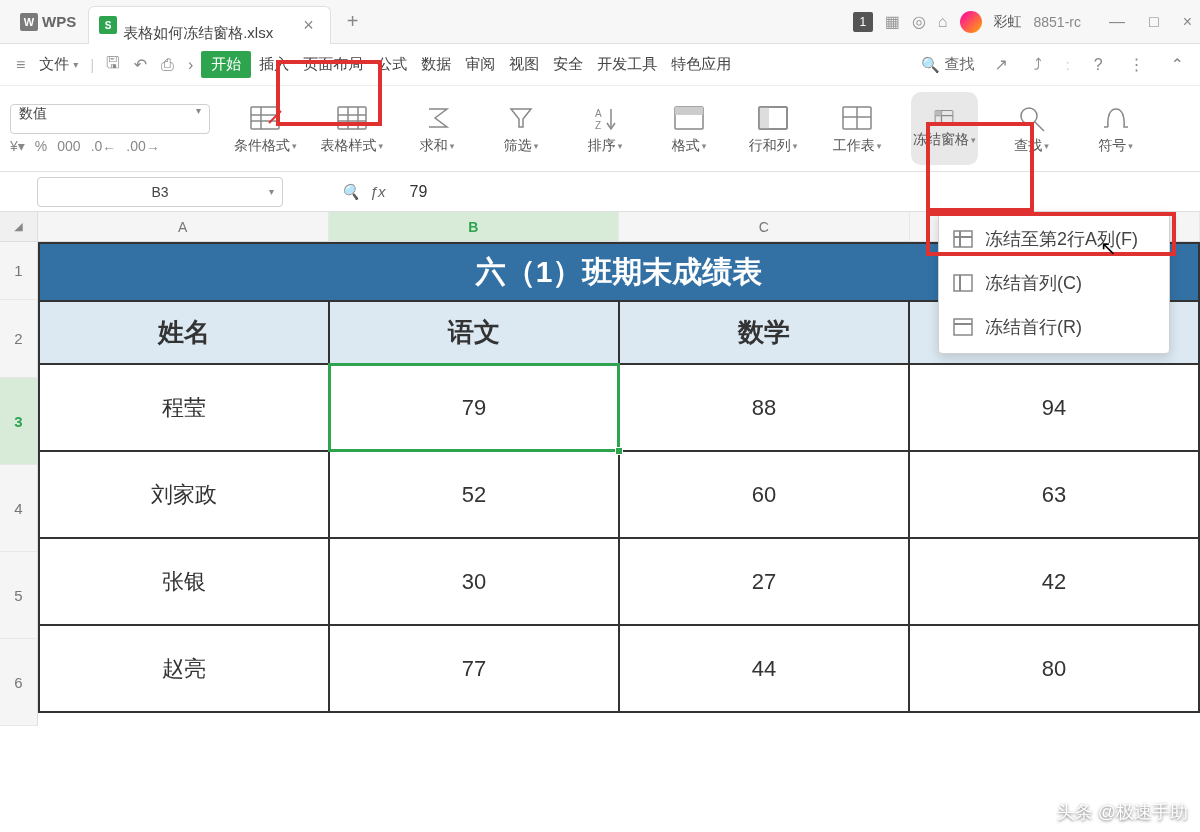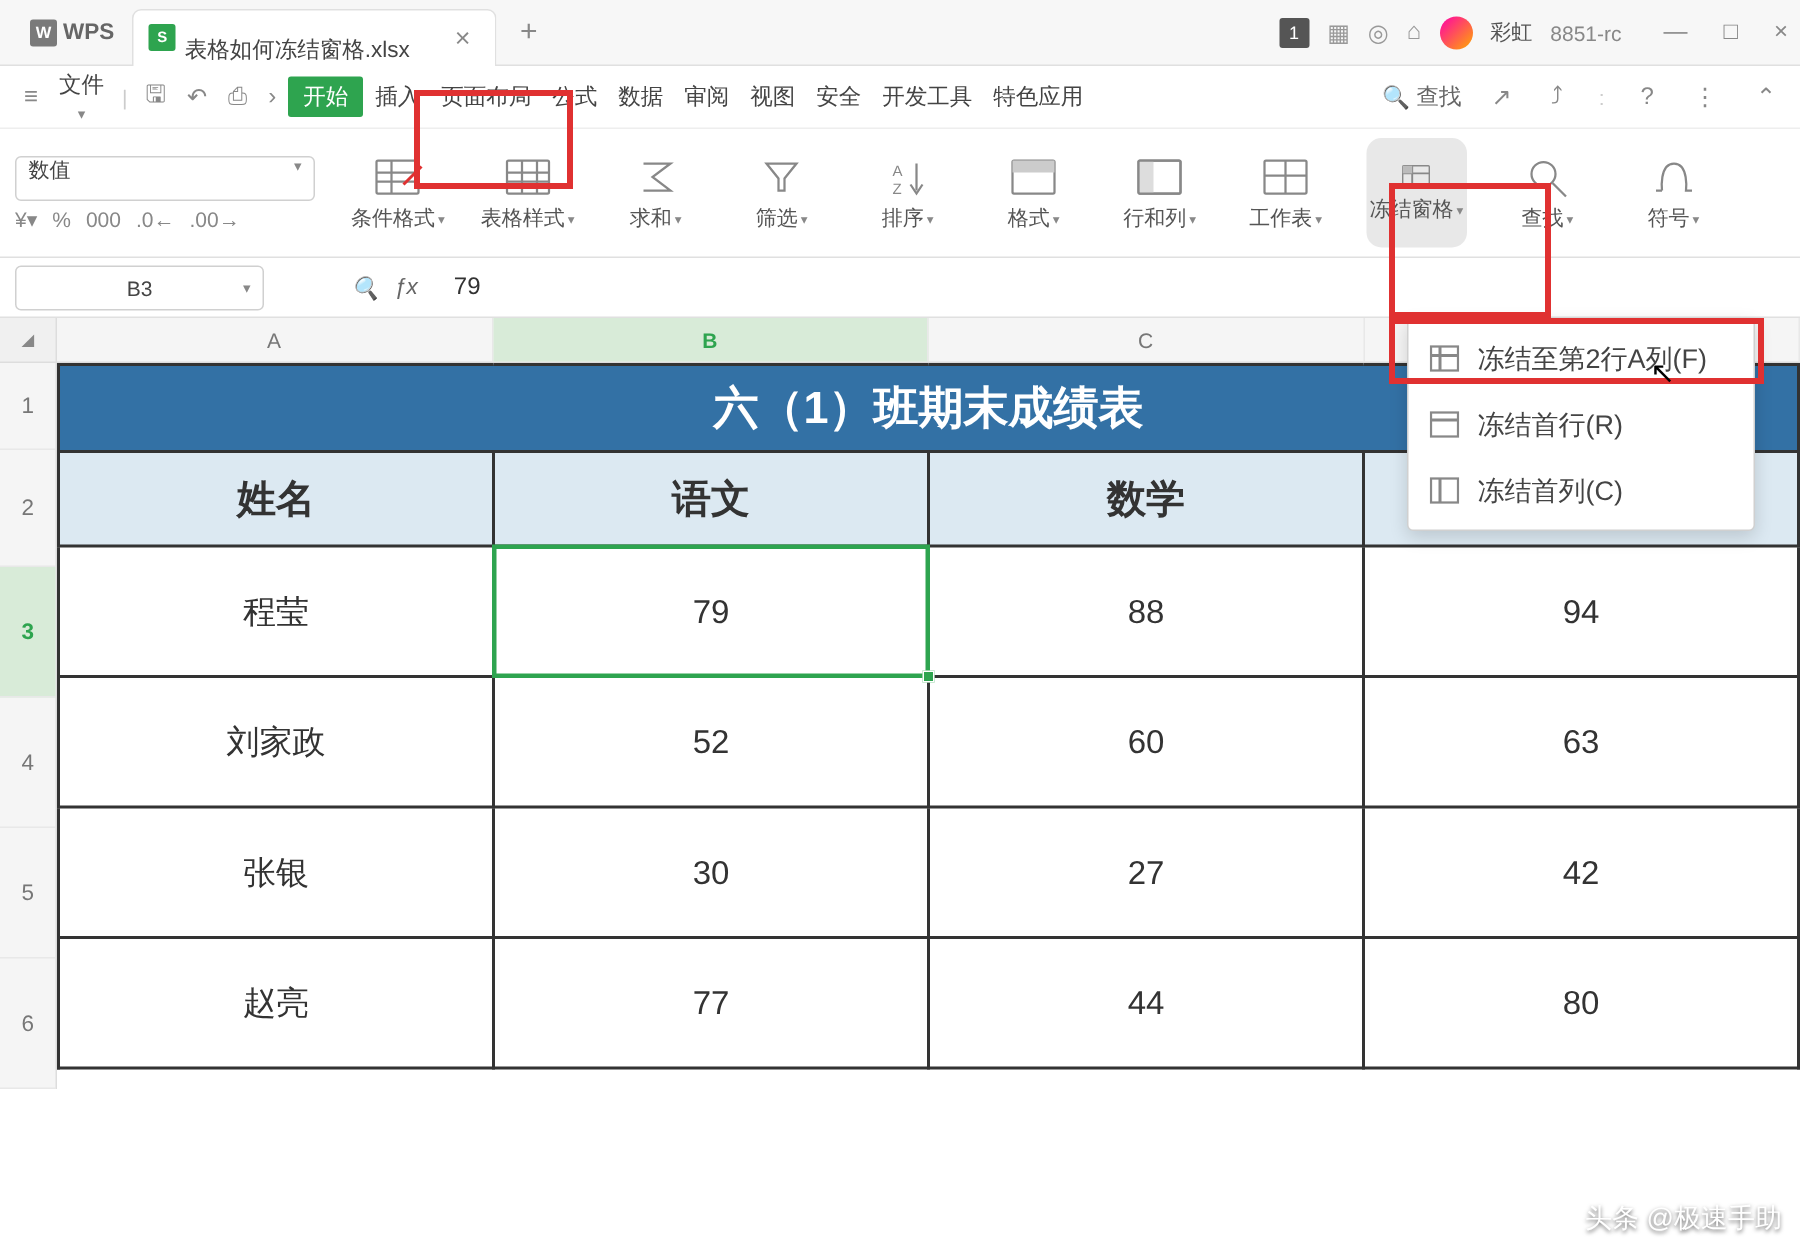--- a/index.html
+++ b/index.html
@@ -18,21 +18,21 @@
 .titlebar-right .badge { width: 20px; height: 20px; background: #555; color: #fff; display: flex; align-items: center; justify-content: center; font-size: 12px; border-radius: 2px; }
 .titlebar-right .ico { font-size: 16px; color: #999; }
 .titlebar-right .avatar { width: 22px; height: 22px; border-radius: 50%; background: linear-gradient(135deg,#f0a,#fa0); }
 .titlebar-right .uname { font-size: 14px; color: #555; }
 .titlebar-right .ver { font-size: 14px; color: #888; }
 .win-controls { display: flex; gap: 24px; margin-left: 16px; color: #888; font-size: 16px; }
 
 
 .menubar { display: flex; align-items: center; height: 42px; padding: 0 10px; gap: 2px; border-bottom: 1px solid #eee; background: #fff; }
 .menubar .mb-btn { padding: 4px 6px; color: #444; font-size: 15px; }
-.menubar .file { display: flex; align-items: center; gap: 4px; color: #444; flex-direction: column; }
+.menubar .file { display: flex; align-items: center; gap: 4px; color: #444; }
 .menubar .ico { color: #888; font-size: 16px; padding: 0 6px; }
 .menubar .sep { color: #ccc; margin: 0 4px; }
 .menubar .active { background: #2ea44f; color: #fff; padding: 4px 10px; border-radius: 2px; }
 .menubar-right { margin-left: auto; display: flex; align-items: center; gap: 14px; color: #888; }
 .menubar-right .search { display: flex; align-items: center; gap: 4px; color: #666; font-size: 15px; }
 
 
 .ribbon { display: flex; align-items: stretch; height: 86px; padding: 6px 10px; gap: 24px; border-bottom: 1px solid #e0e0e0; background: #fff; }
 .rb-group { display: flex; flex-direction: column; justify-content: center; gap: 4px; }
 .rb-select { width: 200px; height: 30px; border: 1px solid #d0d0d0; border-radius: 4px; padding: 0 8px; display: flex; justify-content: space-between; background: #fff; color: #444; }
@@ -47,21 +47,21 @@
 
 .redbox { position: absolute; border: 4px solid #e03131; pointer-events: none; z-index: 50; }
 
 
 .dropdown { position: absolute; top: 212px; left: 938px; width: 232px; background: #fff; border: 1px solid #d0d0d0; border-radius: 4px; box-shadow: 0 4px 12px rgba(0,0,0,0.15); z-index: 40; padding: 4px 0; }
 .dd-item { display: flex; align-items: center; gap: 12px; padding: 10px 14px; color: #444; font-size: 18px; }
 .dd-item .ico { width: 20px; height: 18px; }
 
 
 .fbar-row { display: flex; align-items: center; height: 40px; padding: 8px 10px; gap: 8px; border-bottom: 1px solid #e0e0e0; }
-.namebox { width: 166px; height: 30px; border: 1px solid #d0d0d0; border-radius: 4px; display: flex; align-items: center; justify-content: center; color: #444; position: relative; }
+.namebox { width: 246px; height: 30px; border: 1px solid #d0d0d0; border-radius: 4px; display: flex; align-items: center; justify-content: center; color: #444; position: relative; margin-left: 27px; }
 .namebox .arr { position: absolute; right: 8px; font-size: 10px; color: #888; }
 .fx { color: #666; margin-left: 50px; display: flex; align-items: center; gap: 10px; font-size: 15px; font-style: italic; }
 .fbar-val { margin-left: 16px; color: #333; font-size: 16px; }
 
 
 .sheet { display: flex; flex: 1; }
 .rowheads { width: 38px; background: #f5f5f5; border-right: 1px solid #ddd; }
 .colhead-row { display: flex; height: 30px; background: #f5f5f5; border-bottom: 1px solid #ddd; }
 .corner { width: 38px; height: 30px; background: #f0f0f0; border-right: 1px solid #ddd; border-bottom: 1px solid #ddd; display: flex; align-items: center; justify-content: center; color: #888; font-size: 11px; }
 .colhead { flex: 1; display: flex; align-items: center; justify-content: center; color: #777; border-right: 1px solid #e8e8e8; }
@@ -361,30 +361,30 @@
     <svg class="ico" viewBox="0 0 20 18">
         <rect x="1" y="1" width="18" height="16"></rect>
         <line x1="7" y1="1" x2="7" y2="17" stroke-width="2"></line>
         <line x1="1" y1="7" x2="19" y2="7" stroke-width="2"></line>
       </svg>
     <span>冻结至第2行A列(F)</span>
   </div>
   <div class="dd-item">
     <svg class="ico" viewBox="0 0 20 18">
         <rect x="1" y="1" width="18" height="16"></rect>
-        <line x1="1" y1="6" x2="19" y2="6" stroke-width="2"></line>
-      </svg>
-    <span>冻结首行(R)</span>
+        <line x1="7" y1="1" x2="7" y2="17" stroke-width="2"></line>
+      </svg>
+    <span>冻结首列(C)</span>
   </div>
   <div class="dd-item">
     <svg class="ico" viewBox="0 0 20 18">
         <rect x="1" y="1" width="18" height="16"></rect>
-        <line x1="7" y1="1" x2="7" y2="17" stroke-width="2"></line>
-      </svg>
-    <span>冻结首列(C)</span>
+        <line x1="1" y1="6" x2="19" y2="6" stroke-width="2"></line>
+      </svg>
+    <span>冻结首行(R)</span>
   </div>
 </div>
 
 <div style="position:absolute;top:236px;left:1100px;font-size:20px;z-index:60;color:#000">↖</div>
 
 <div class="redbox" style="top:60px;left:276px;width:106px;height:66px"></div>
 <div class="redbox" style="top:122px;left:926px;width:108px;height:90px"></div>
 <div class="redbox" style="top:212px;left:926px;width:250px;height:44px"></div>
 
 <div class="watermark">头条 @极速手助</div>

